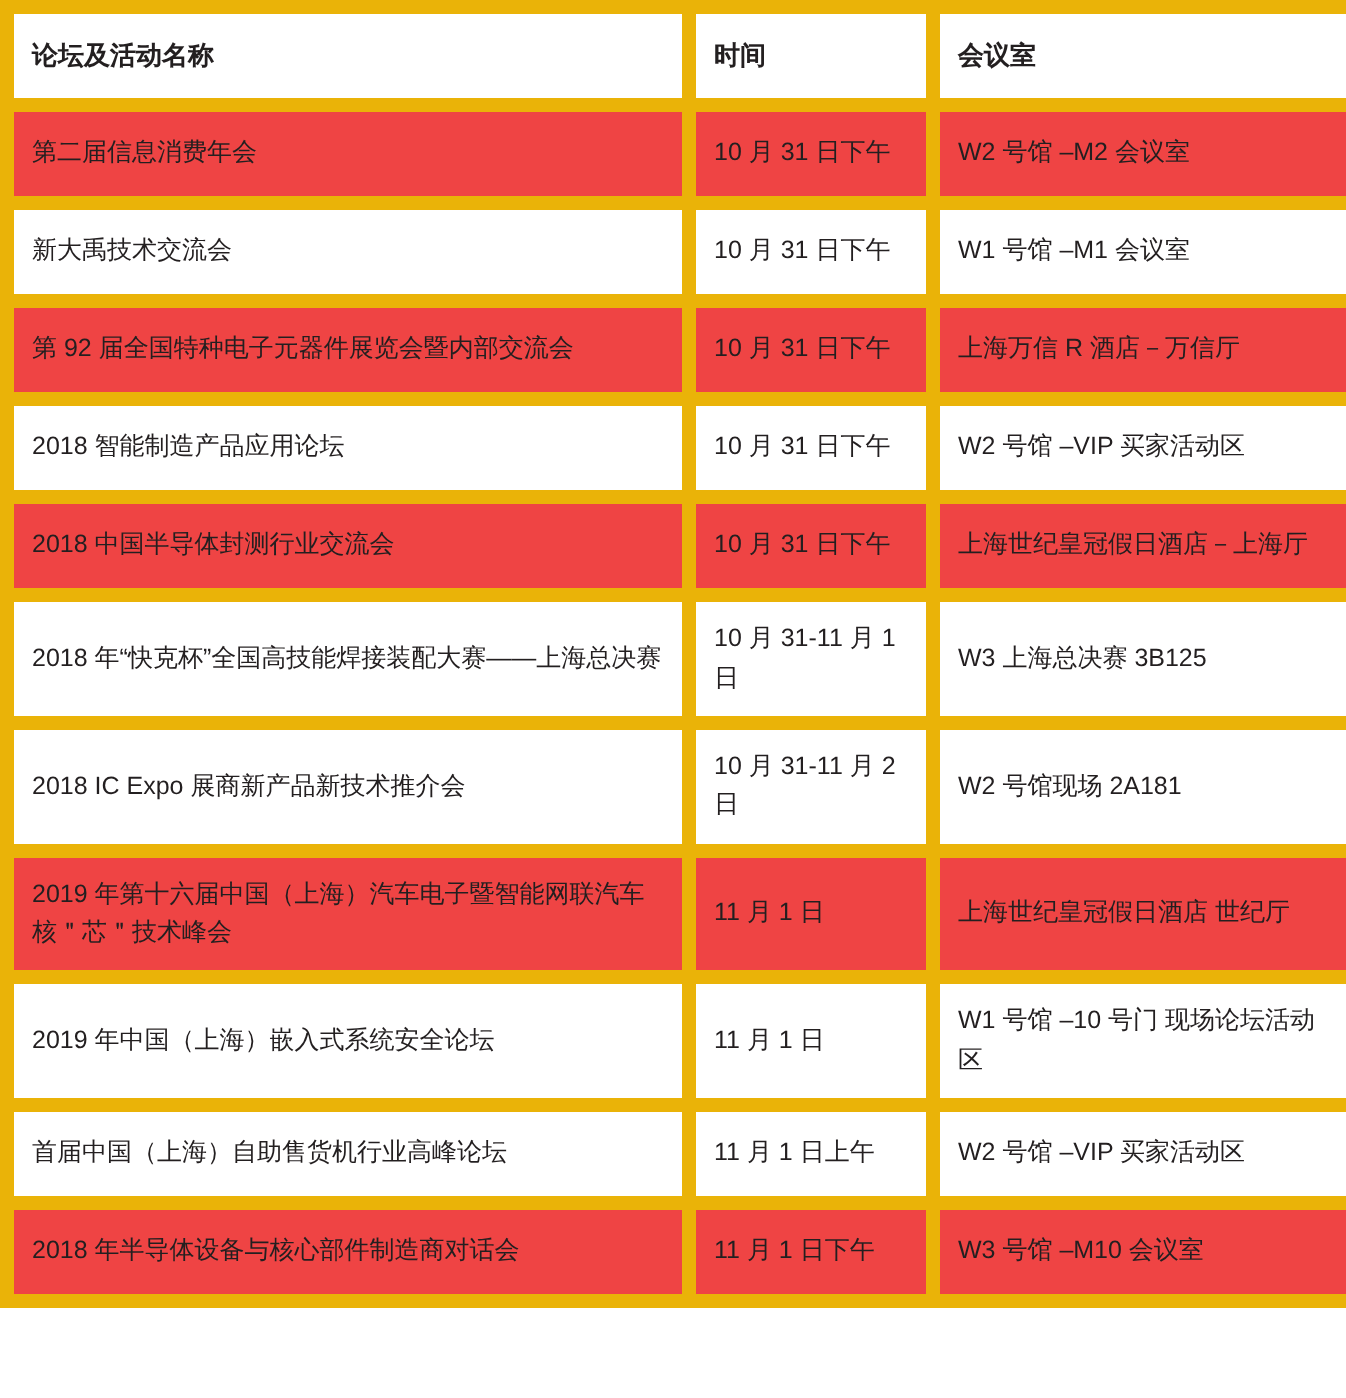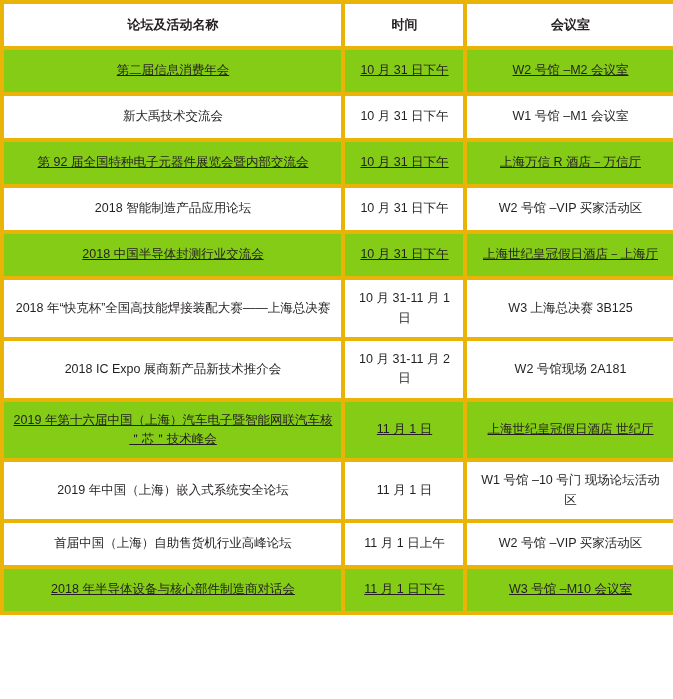--- a/index.html
+++ b/index.html
@@ -23,41 +23,40 @@
     border-collapse: collapse;
     width: 673px;
     table-layout: fixed;
   }
   table.schedule col.c0 { width: 341px; }
   table.schedule col.c1 { width: 122px; }
   table.schedule col.c2 { width: 210px; }
 
   table.schedule th,
   table.schedule td {
-    border: 4px solid #eab308;
+    border: 7px solid #eab308;
     padding: 9px 8px 9px 9px;
     vertical-align: middle;
     font-size: 12.5px;
     line-height: 1.55;
-    text-align: center;
+    text-align: left;
     word-break: break-all;
   }
   table.schedule thead th {
     background: #ffffff;
     font-weight: bold;
     font-size: 13px;
     padding-top: 11px;
     padding-bottom: 11px;
   }
   table.schedule tbody td {
     height: 24px;
   }
   table.schedule tbody tr.alt td {
-    background: #84cc16;
-    text-decoration: underline;
+    background: #ef4444;
   }
   table.schedule tbody tr td:nth-child(1) {
     padding-left: 9px;
   }
 </style>
 </head>
 <body>
 
 <div class="sheet">
   <table class="schedule">

